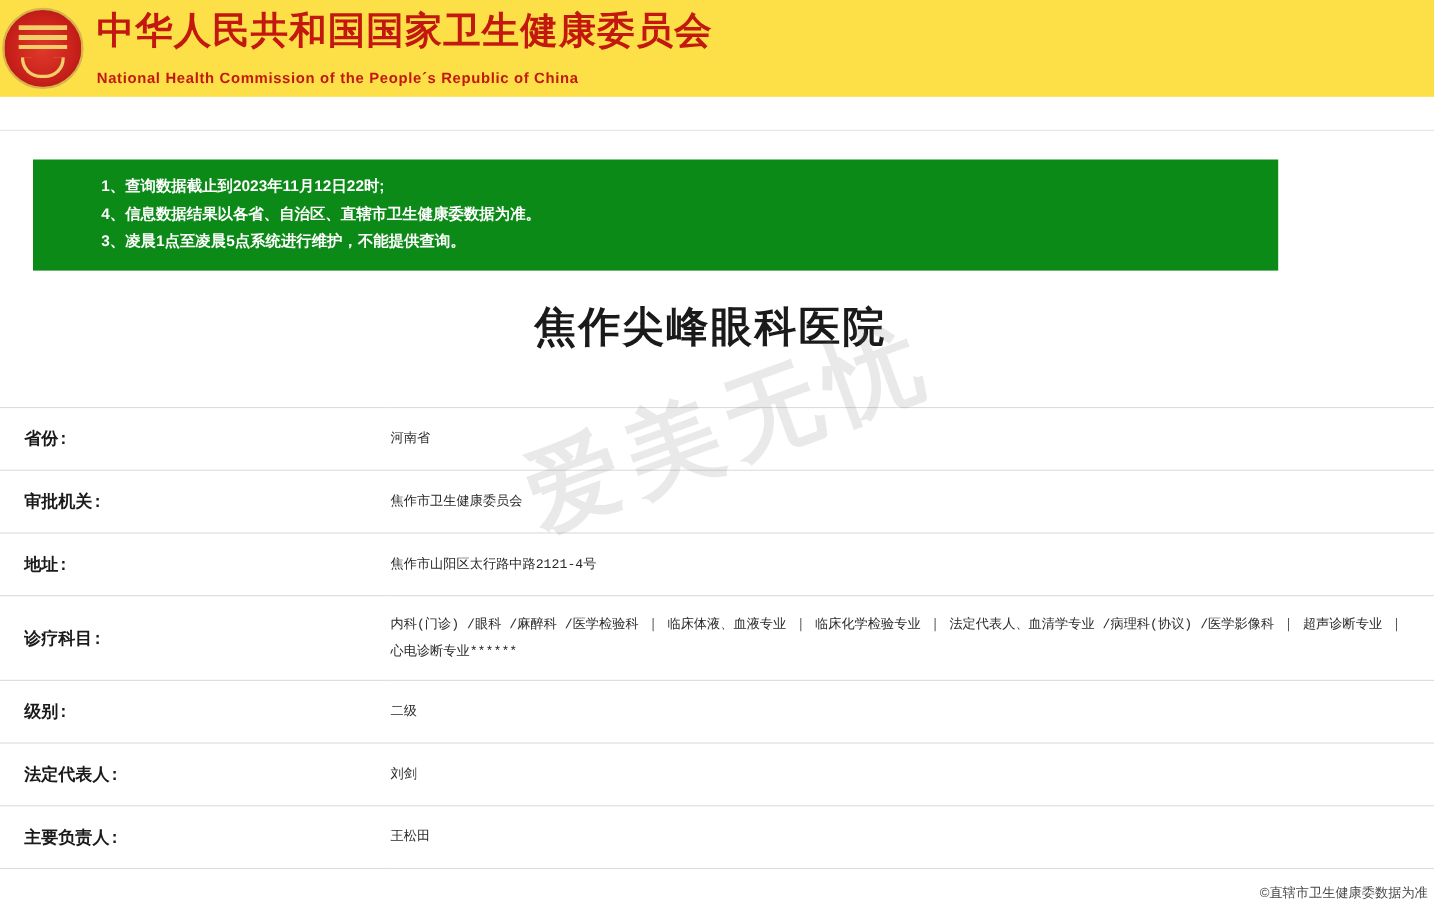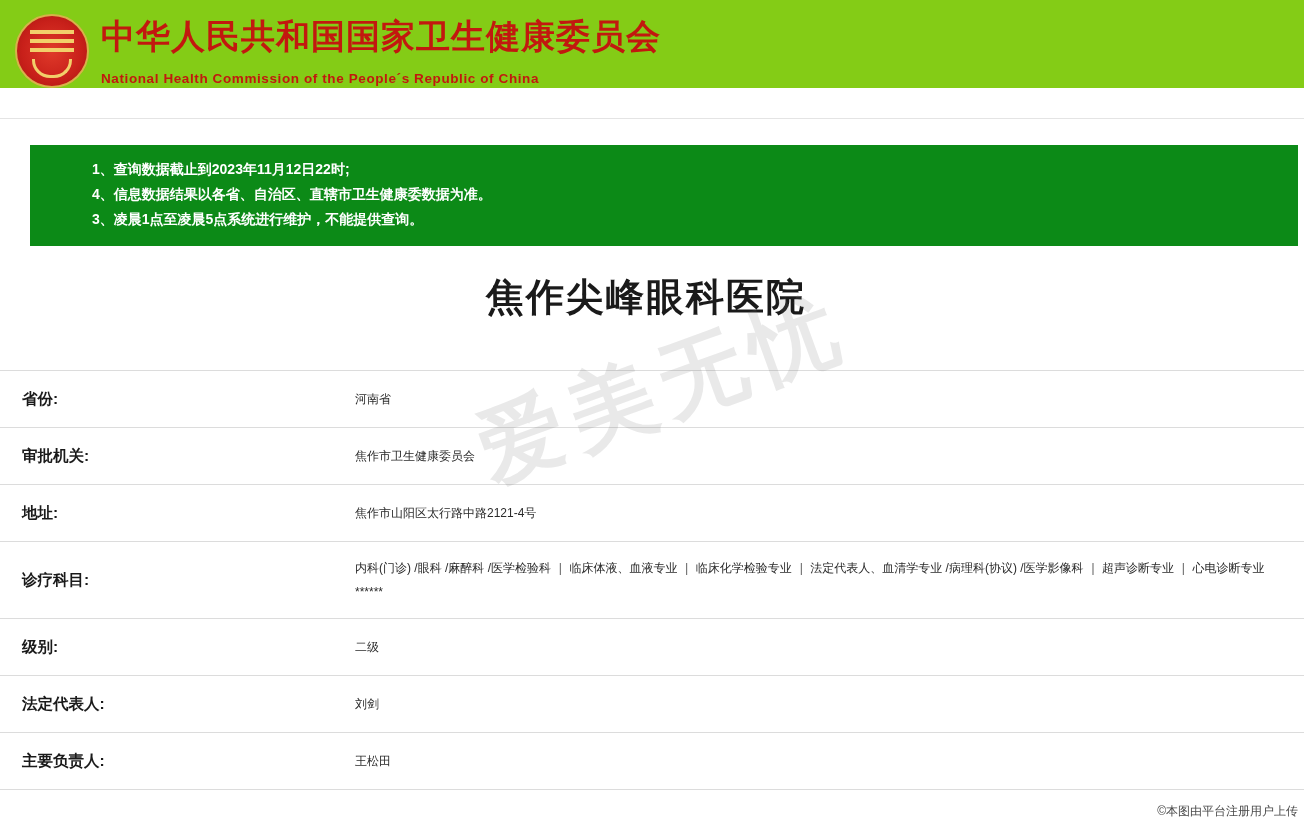--- a/index.html
+++ b/index.html
@@ -12,24 +12,24 @@
     background: #ffffff;
     font-family: "Liberation Sans", sans-serif;
     color: #1a1a1a;
     overflow: hidden;
     position: relative;
   }
 
   
   .header {
     height: 88px;
-    background: #84cc16;
+    background: #fde047;
     display: flex;
-    align-items: flex-end;
-    padding-left: 15px;
+    align-items: center;
+    padding-left: 2px;
     box-sizing: border-box;
     position: relative;
   }
   .emblem {
     width: 74px;
     height: 74px;
     border-radius: 50%;
     background: radial-gradient(circle at 50% 50%, #e03a2a 0%, #c8201a 60%, #a5140f 100%);
     position: relative;
     flex: 0 0 auto;
@@ -92,21 +92,21 @@
     top: 118px;
     height: 1px;
     background: #e4e4e4;
   }
 
   
   .notice {
     position: absolute;
     left: 30px;
     top: 145px;
-    width: 1268px;
+    width: 1132px;
     background: #0c8a17;
     color: #ffffff;
     padding: 12px 0 14px 0;
     box-sizing: border-box;
   }
   .notice-line {
     font-size: 14px;
     line-height: 25px;
     padding-left: 62px;
     white-space: nowrap;
@@ -130,20 +130,21 @@
   .info-table {
     position: absolute;
     top: 370px;
     left: 0;
     width: 1304px;
     border-collapse: collapse;
     table-layout: fixed;
   }
   .info-table tr {
     border-bottom: 1px solid #dcdcdc;
+    font-family: Liberation Mono, monospace;
   }
   .info-table tr:first-child {
     border-top: 1px solid #dcdcdc;
   }
   .info-table th {
     width: 355px;
     text-align: left;
     font-size: 15.5px;
     font-weight: bold;
     color: #1a1a1a;
@@ -237,13 +238,13 @@
     </tr>
     <tr>
       <th>主要负责人:</th>
       <td>王松田</td>
     </tr>
 
   </tbody>
 </table>
 
 <div class="watermark">爱美无忧</div>
-<div class="corner-credit">©本图由平台注册用户上传</div>
+<div class="corner-credit">©直辖市卫生健康委数据为准</div>
 
 </body></html>

